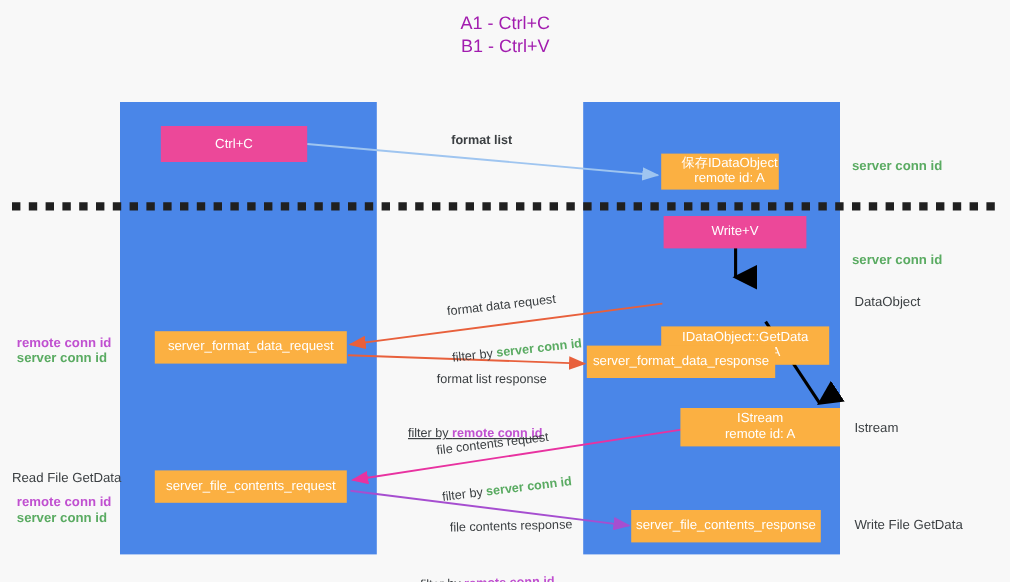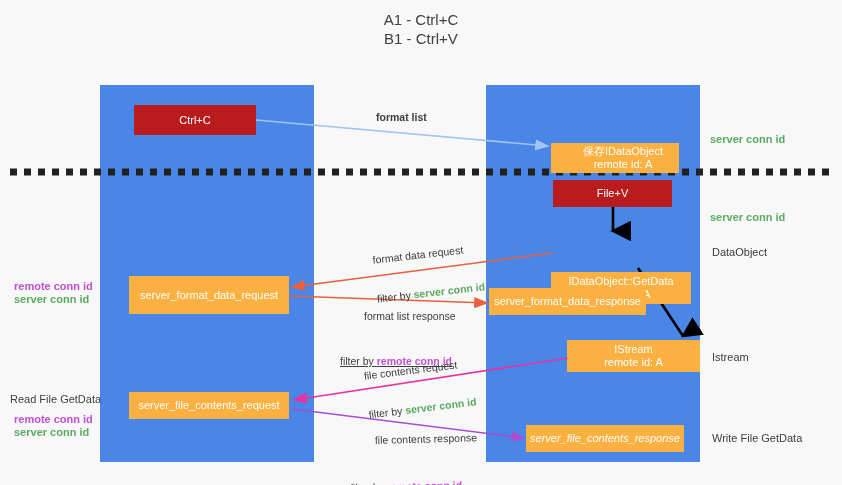--- a/index.html
+++ b/index.html
@@ -8,41 +8,41 @@
     background:#f8f8f8;
     font-family:"Liberation Sans","DejaVu Sans",sans-serif;
     overflow:hidden;
     position:relative;
   }
   #stage{position:absolute;left:0;top:0;width:842px;height:485px;}
 
   
   .title{
     position:absolute;left:0;top:10px;width:842px;
-    text-align:center;color:#404040;font-size:15px;line-height:19px;
+    text-align:center;color:#a21caf;font-size:15px;line-height:19px;
     white-space:pre;
   }
 
   
   .col-head{
     position:absolute;text-align:center;color:#3c4043;
     font-size:11.5px;line-height:13.5px;white-space:pre;
   }
 
   
   .lane{position:absolute;background:#4a86e8;}
 
   
   .node{
     position:absolute;box-sizing:border-box;
     display:flex;align-items:center;justify-content:center;
     text-align:center;color:#ffffff;font-size:11px;line-height:13px;
     white-space:pre;
   }
-  .node.green{background:#b91c1c;}
+  .node.green{background:#ec4899;}
   .node.orange{background:#fbb042;}
 
   
   .note{position:absolute;font-size:11px;line-height:14px;white-space:pre;}
   .note.green{color:#5aab62;font-weight:bold;}
   .note.purple{color:#c050d0;font-weight:bold;}
   .note.dark{color:#3c4043;}
 
   
   .edge-label{
@@ -106,38 +106,38 @@
 
     <line x1="568" y1="358" x2="294" y2="400" stroke="#e832a0" stroke-width="1.6" marker-end="url(#ah-magenta)"></line>
 
     <line x1="292" y1="409" x2="524" y2="438" stroke="#a64ed0" stroke-width="1.6" marker-end="url(#ah-purple)"></line>
 
     <line x1="10" y1="172" x2="832" y2="172" stroke="#202020" stroke-width="7" stroke-dasharray="7 7"></line>
   </svg>
 
   <div class="node green" style="left:134px;top:105px;width:122px;height:30px;">Ctrl+C</div>
 
-  <div class="node orange" style="left:551px;top:143px;width:128px;height:30px;padding-left:16px;">保存IDataObject
+  <div class="node orange" style="left:551px;top:128px;width:98px;height:30px;padding-left:16px;">保存IDataObject
 remote id: A</div>
 
-  <div class="node green" style="left:553px;top:180px;width:119px;height:27px;">File+V</div>
+  <div class="node green" style="left:553px;top:180px;width:119px;height:27px;">Write+V</div>
 
   <div class="node orange" style="left:551px;top:236px;width:140px;height:32px;margin-top:36px;">IDataObject::GetData
 remote id: A</div>
 
   <div class="node orange" style="left:567px;top:340px;width:133px;height:32px;">IStream
 remote id: A</div>
 
-  <div class="node orange" style="left:129px;top:276px;width:160px;height:38px;">server_format_data_request</div>
+  <div class="node orange" style="left:129px;top:276px;width:160px;height:27px;">server_format_data_request</div>
 
   <div class="node orange" style="left:129px;top:392px;width:160px;height:27px;">server_file_contents_request</div>
 
   <div class="node orange" style="left:489px;top:288px;width:157px;height:27px;">server_format_data_response</div>
 
-  <div class="node orange" style="left:526px;top:425px;width:158px;height:27px;font-style:italic;">server_file_contents_response</div>
+  <div class="node orange" style="left:526px;top:425px;width:158px;height:27px;">server_file_contents_response</div>
 
   <div class="edge-label" style="left:376px;top:111px;font-weight:bold;">format list</div>
 
   <div class="edge-label" style="left:369px;top:228px;transform:rotate(-6.5deg);">
     <div>format data request</div>
     <div><span>filter by </span><span class="hl-green">server conn id</span></div>
   </div>
 
   <div class="edge-label" style="left:364px;top:284px;">
     <div>format list response</div>

